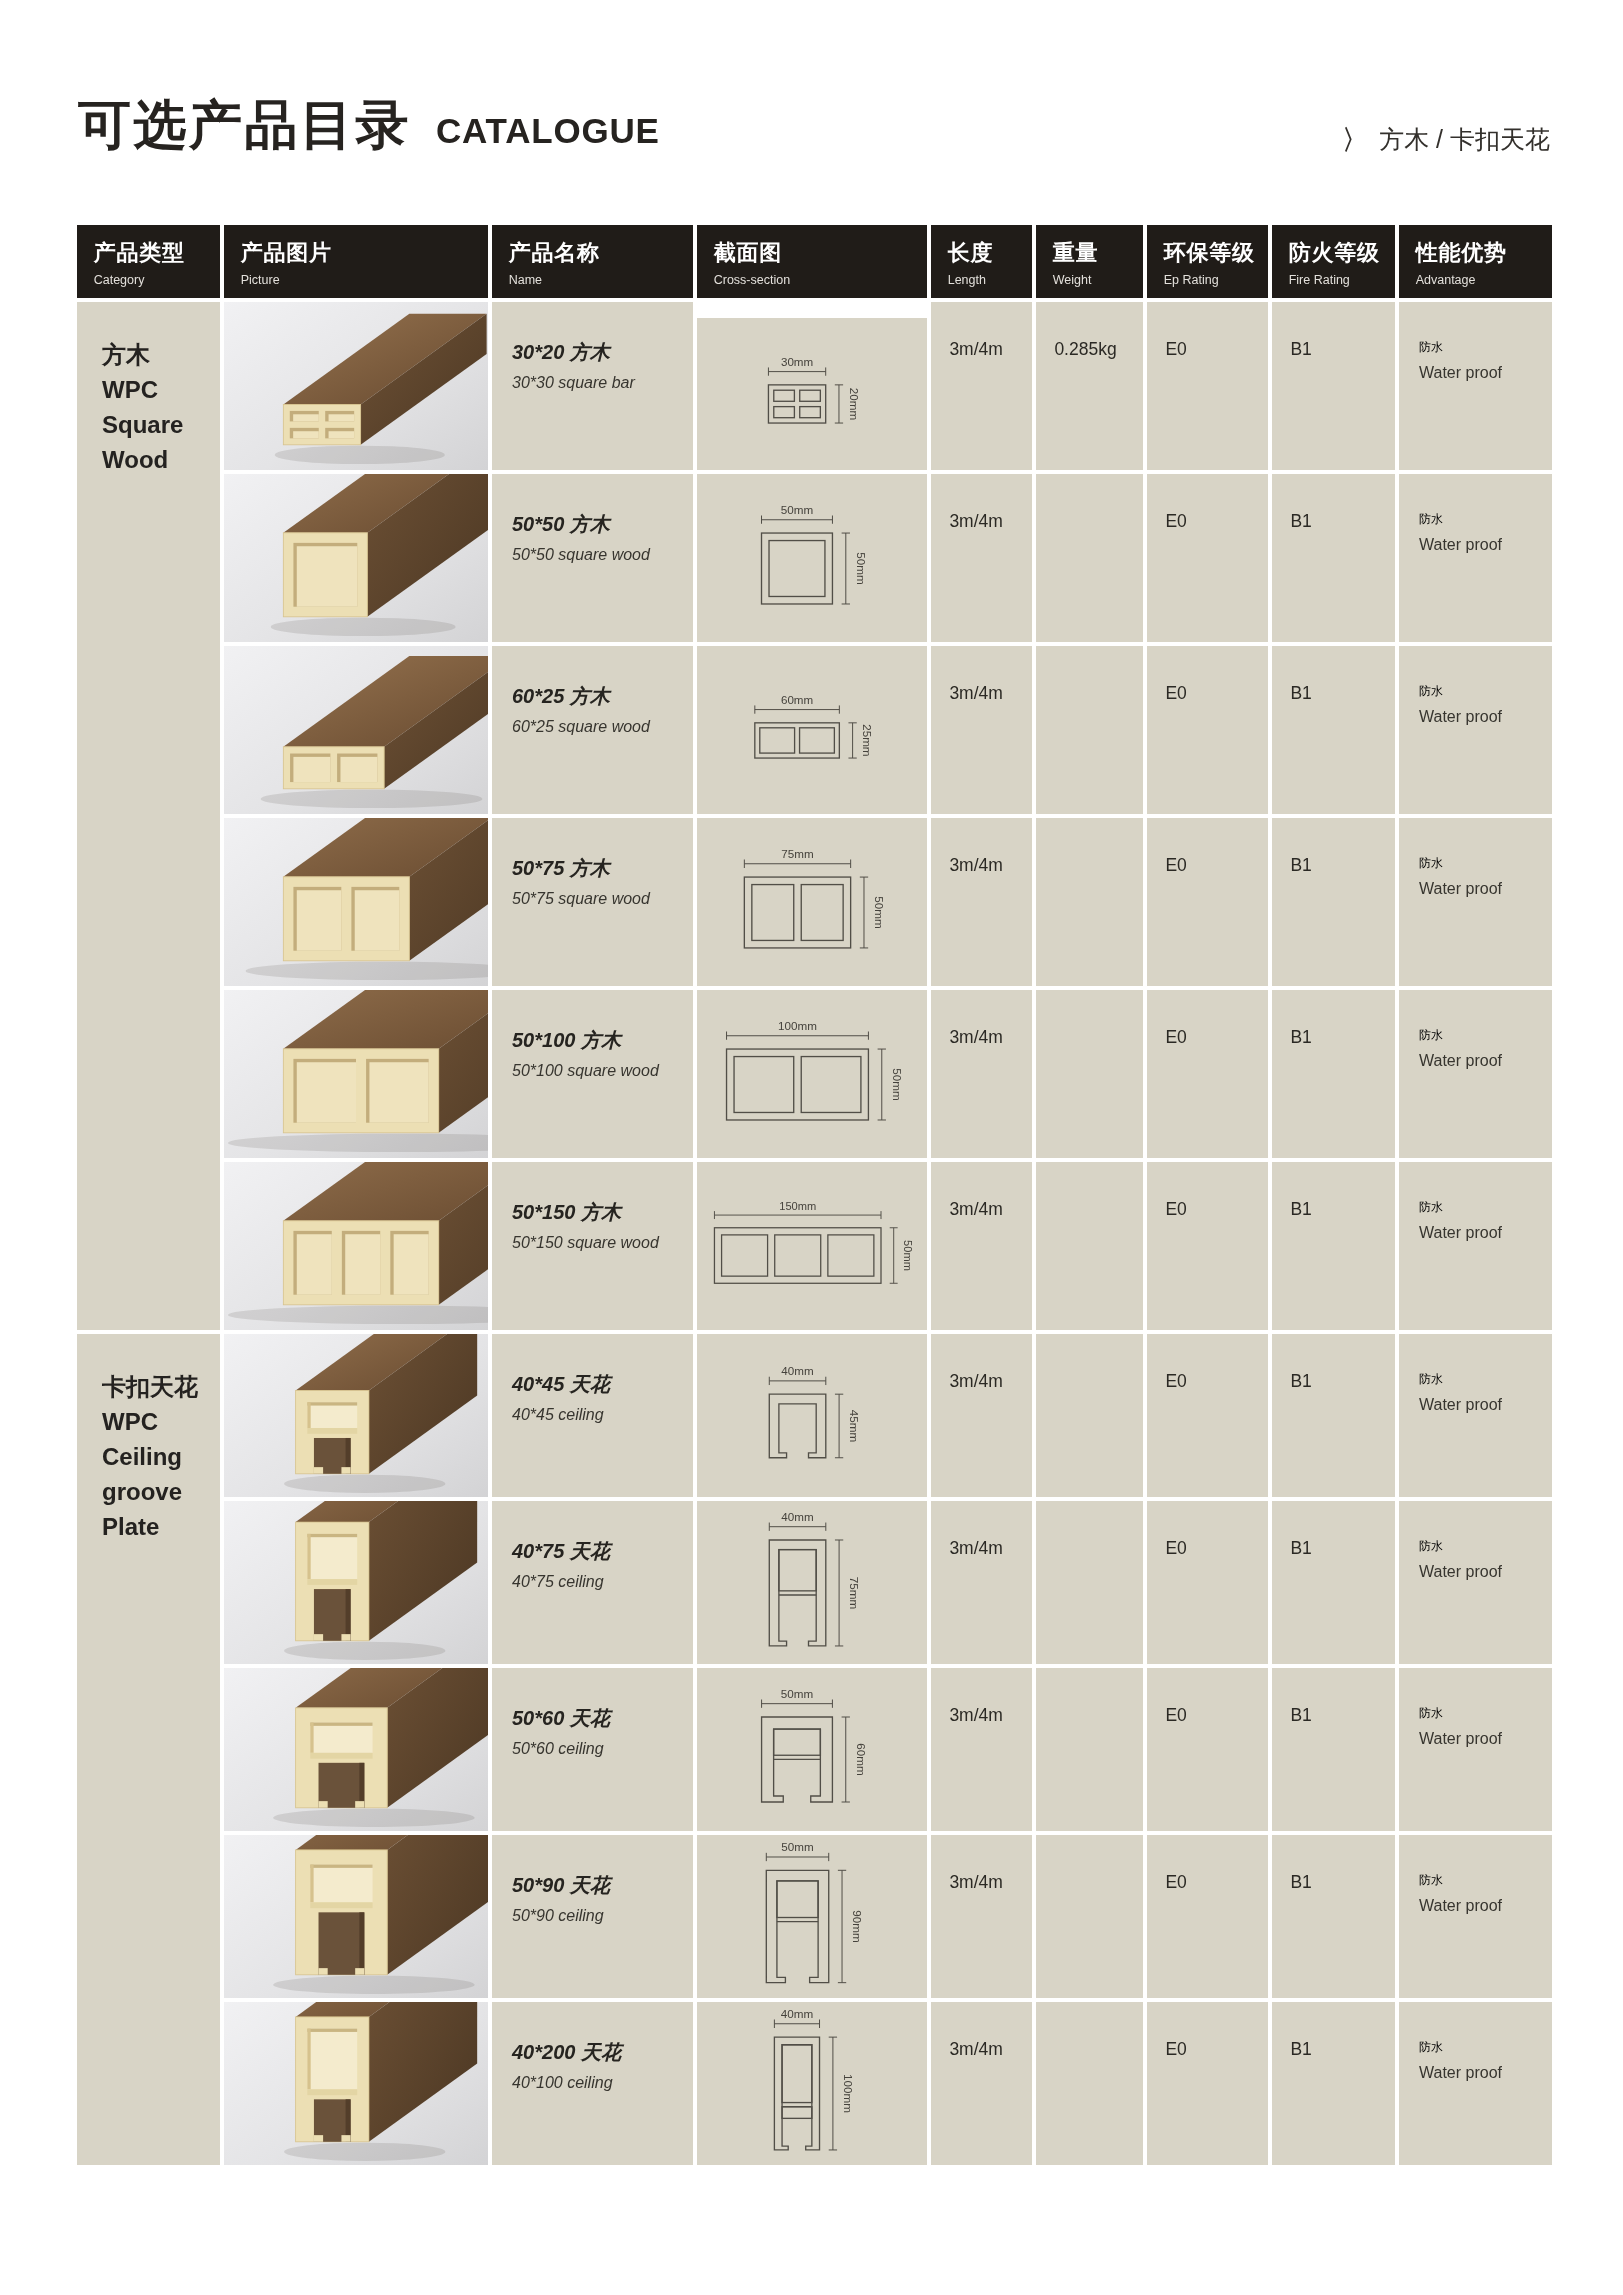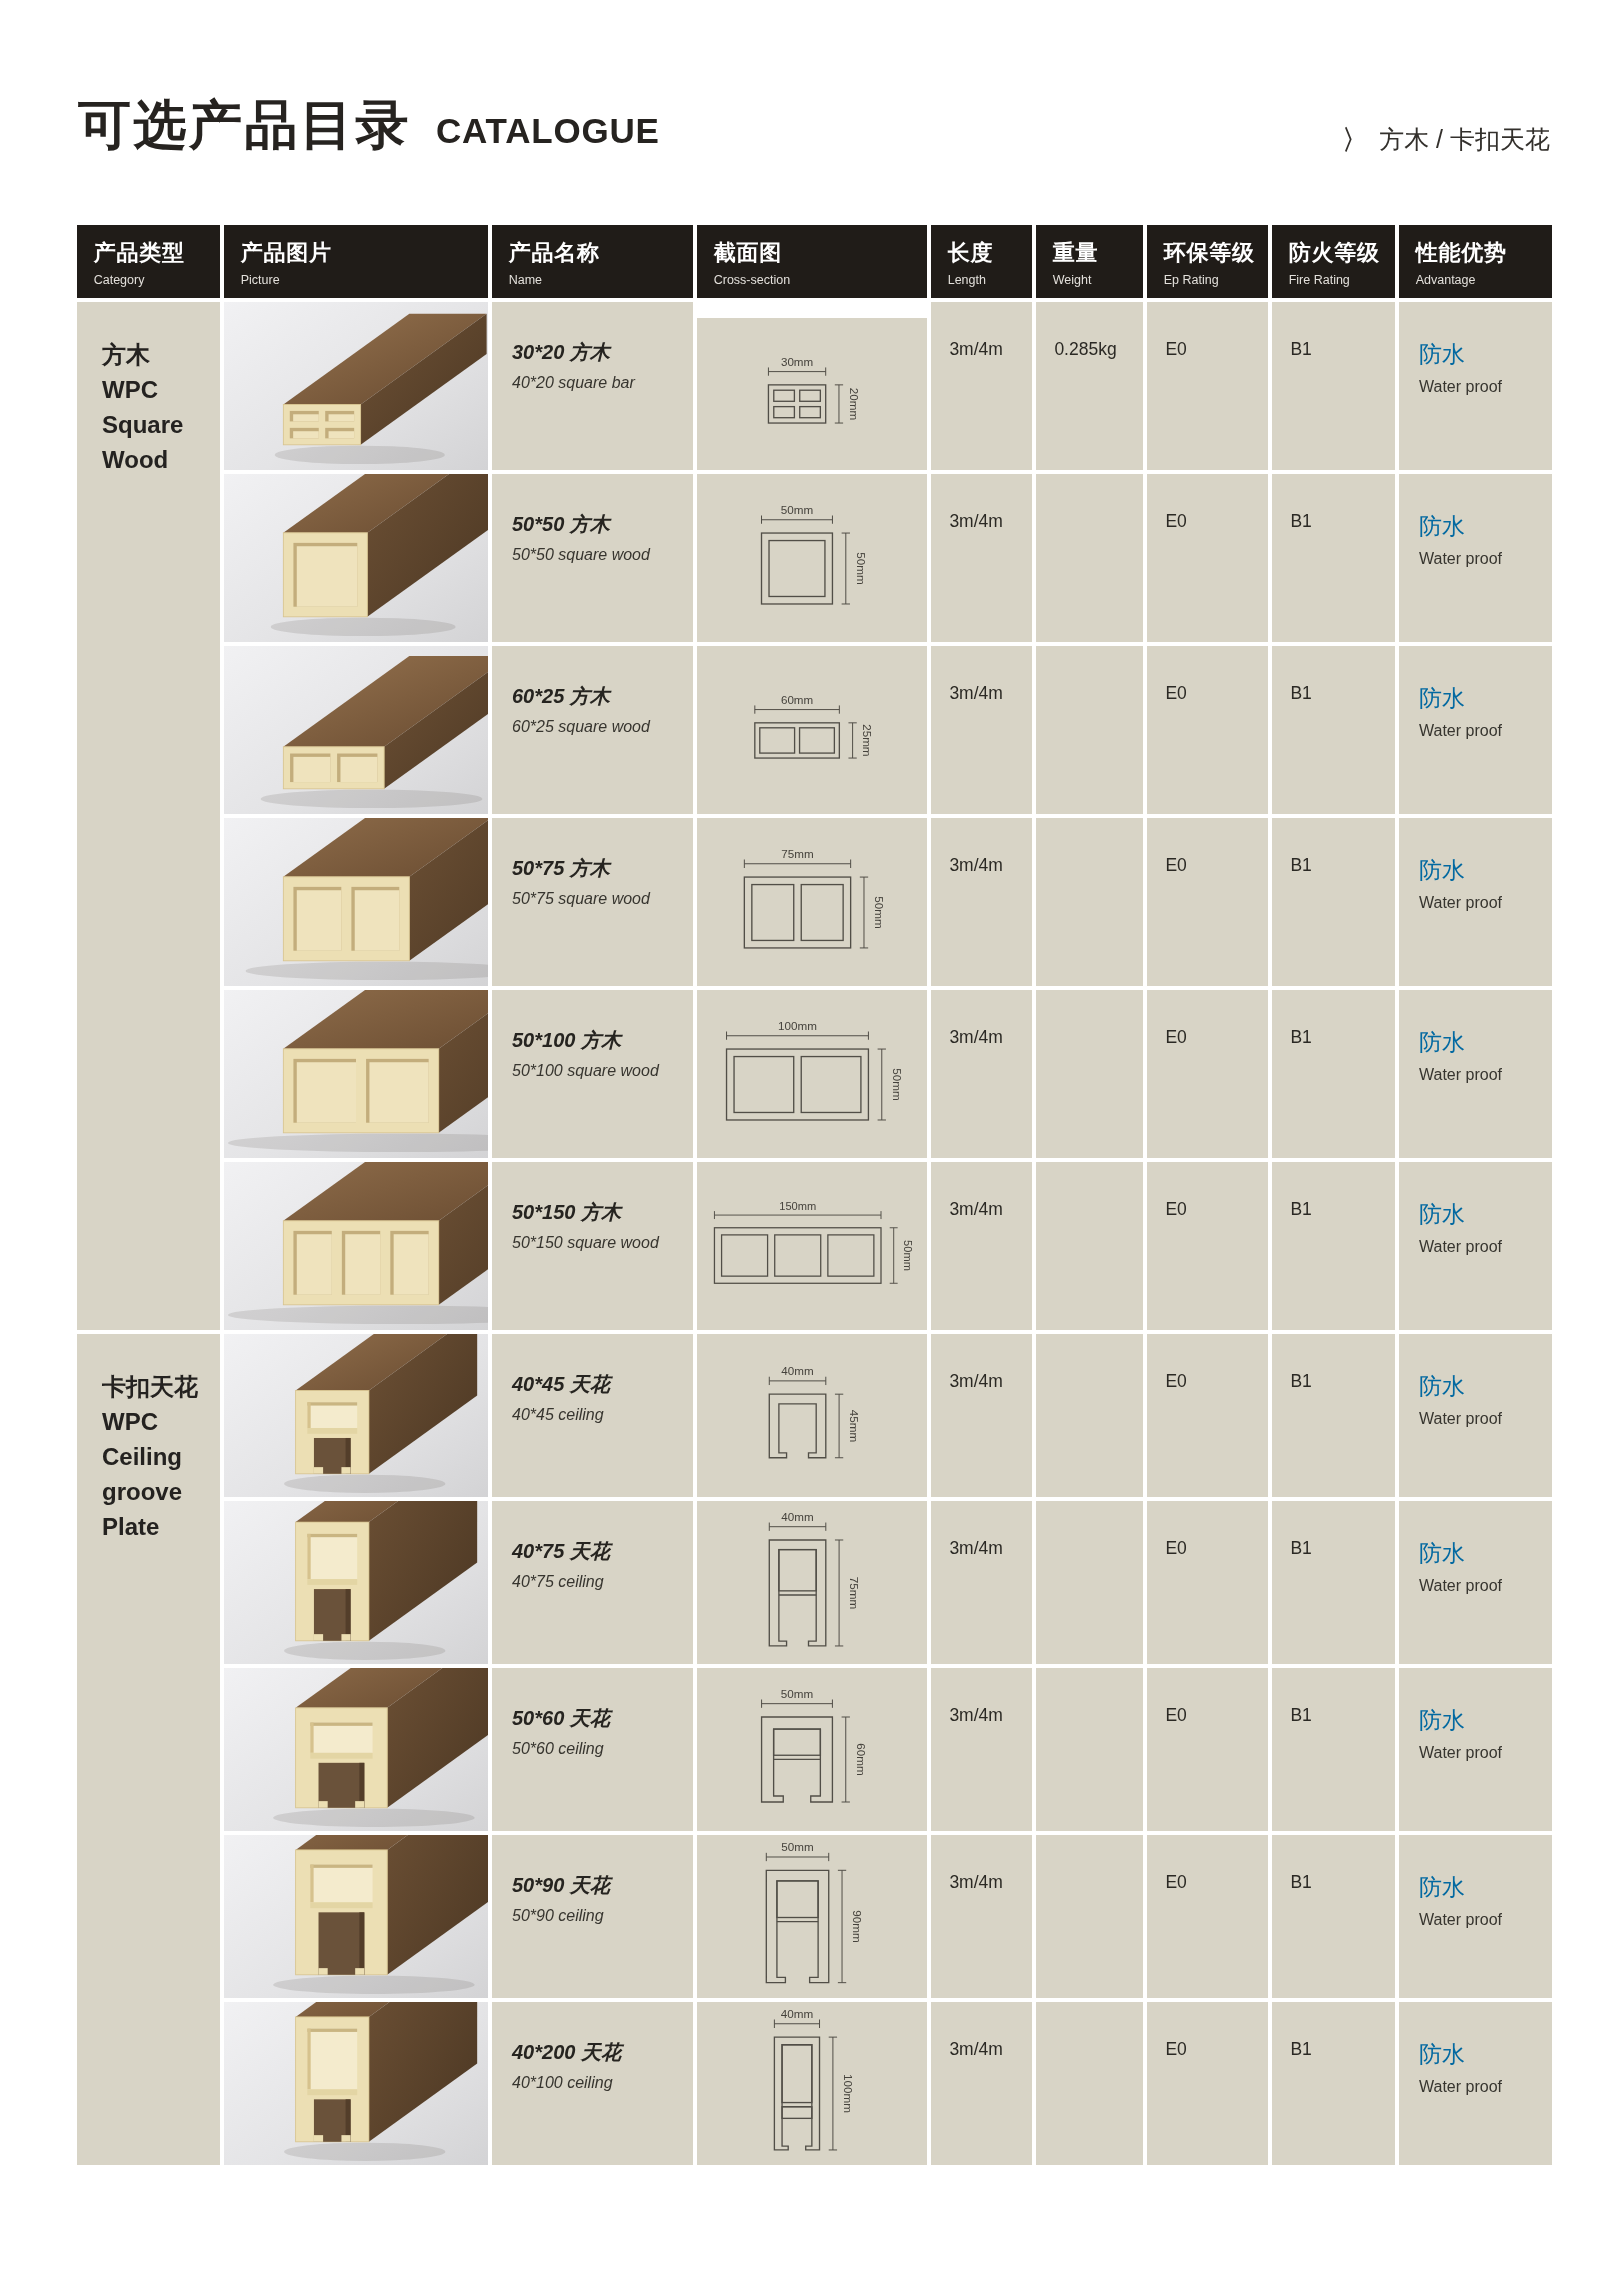--- a/index.html
+++ b/index.html
@@ -28,21 +28,21 @@
   .th .cn{display:block;font-size:22px;font-weight:700;letter-spacing:0.8px;}
   .th .en{display:block;font-size:12.5px;margin-top:5.8px;color:#e3e0db;font-weight:400;}
   .cat{padding:35px 8.3px 0 25px;font-size:24px;font-weight:700;line-height:35px;color:#242220;}
   .photo{background:linear-gradient(145deg,#f1f1f3 0%,#e4e4e6 55%,#d3d3d5 100%);padding:0;}
   .photo svg{display:block;width:100%;height:100%;}
   .namec{padding:37px 0 0 20px;font-style:italic;}
   .name-cn{display:block;font-size:20px;font-weight:700;color:#262420;}
   .name-en{display:block;font-size:16px;margin-top:7.5px;color:#37352f;}
   .val{padding:37px 0 0 18.4px;font-size:17.5px;color:#2b2924;}
   .adv{padding:37px 0 0 20px;}
-  .adv-cn{display:block;font-size:23px;color:#0369a1;}
+  .adv-cn{display:block;font-size:12px;color:#000000;}
   .adv-en{display:block;font-size:16px;margin-top:7.5px;color:#37352f;}
   .section{display:flex;align-items:center;justify-content:center;padding:0;}
   .section svg{display:block;}
 </style>
 </head>
 <body>
 
 <div class="page">
   <div class="page-header">
     <div class="title-wrap">
@@ -125,21 +125,21 @@
           <rect x="121.84" y="129.68" width="34.480000000000004" height="12.48" fill="#c3ad7c"></rect>
           <rect x="125.84" y="133.68" width="30.480000000000004" height="8.48" fill="#efe3bd"></rect>
           <rect x="79.68" y="149.84" width="34.480000000000004" height="12.48" fill="#c3ad7c"></rect>
           <rect x="83.68" y="153.84" width="30.480000000000004" height="8.48" fill="#efe3bd"></rect>
           <rect x="121.84" y="149.84" width="34.480000000000004" height="12.48" fill="#c3ad7c"></rect>
           <rect x="125.84" y="153.84" width="30.480000000000004" height="8.48" fill="#efe3bd"></rect>
         </svg>
       </div>
       <div class="cell namec" style="grid-area: 2 / 3;">
         <span class="name-cn">30*20 方木</span>
-        <span class="name-en">40*20 square bar</span>
+        <span class="name-en">30*30 square bar</span>
       </div>
       <div class="cell section" style="grid-area: 2 / 4; margin-top: 16px;">
         <svg width="124" height="78" viewBox="0 0 149 94" xmlns="http://www.w3.org/2000/svg" font-family="Liberation Sans, DejaVu Sans, sans-serif">
           <rect x="22" y="36" width="69" height="46" fill="none" stroke="#514e47" stroke-width="1.6"></rect>
           <rect x="28.44" y="42.44" width="24.84" height="13.34" fill="none" stroke="#514e47" stroke-width="1.6"></rect>
           <rect x="59.72" y="42.44" width="24.84" height="13.34" fill="none" stroke="#514e47" stroke-width="1.6"></rect>
           <rect x="28.44" y="62.22" width="24.84" height="13.34" fill="none" stroke="#514e47" stroke-width="1.6"></rect>
           <rect x="59.72" y="62.22" width="24.84" height="13.34" fill="none" stroke="#514e47" stroke-width="1.6"></rect>
           <line x1="22" y1="20" x2="91" y2="20" stroke="#514e47" stroke-width="1.2"></line>
           <line x1="22" y1="15" x2="22" y2="25" stroke="#514e47" stroke-width="1.2"></line>

